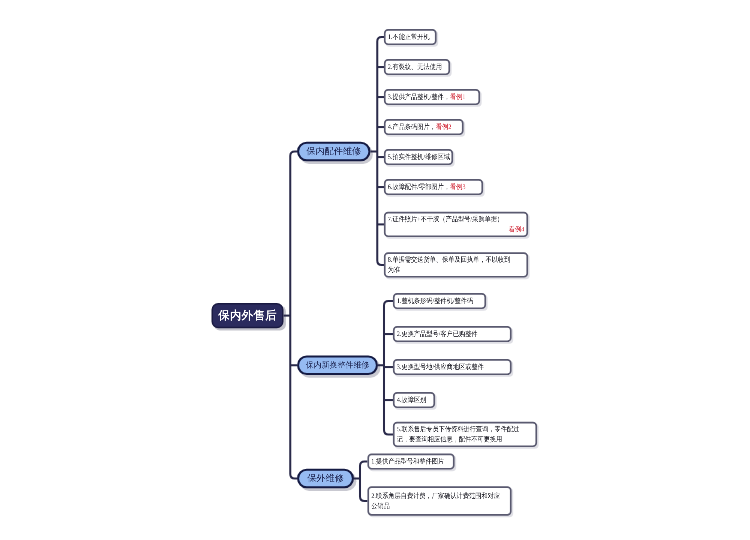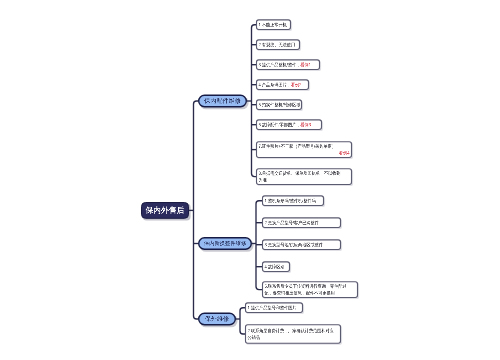--- a/index.html
+++ b/index.html
@@ -1,19 +1,19 @@
 <!DOCTYPE html>
 <html><head>
 <meta charset="utf-8">
 <style>
   html,body{margin:0;padding:0;background:#fff;}
   body{width:500px;height:360px;overflow:hidden;
        font-family:"Liberation Sans","DejaVu Sans",sans-serif;
        text-rendering:geometricPrecision;}
-  #stage{position:relative;width:465px;height:360px;background:#fff;}
+  #stage{position:relative;width:465px;height:360px;background:#fff;font-family:Liberation Serif, serif;}
   svg#wires{position:absolute;left:0;top:0;width:500px;height:360px;}
   
   #plane{position:absolute;left:0;top:0;width:2000px;height:1440px;
          transform:scale(.25);transform-origin:0 0;will-change:transform;}
   .lbl{position:absolute;box-sizing:border-box;display:flex;align-items:center;}
   .root-lbl{color:#ffffff;font-size:30.8px;justify-content:center;white-space:nowrap;letter-spacing:.5px;font-weight:700;}
   .branch-lbl{color:#1d2450;font-size:24.4px;justify-content:center;white-space:nowrap;overflow:hidden;}
   .leaf-lbl{color:#1d1d26;font-size:18.4px;line-height:1.48;font-weight:500;}
   .leaf-lbl .t{transform:scaleX(.9);transform-origin:0 50%;}
   .leaf-lbl .t.ra{transform-origin:100% 50%;}

